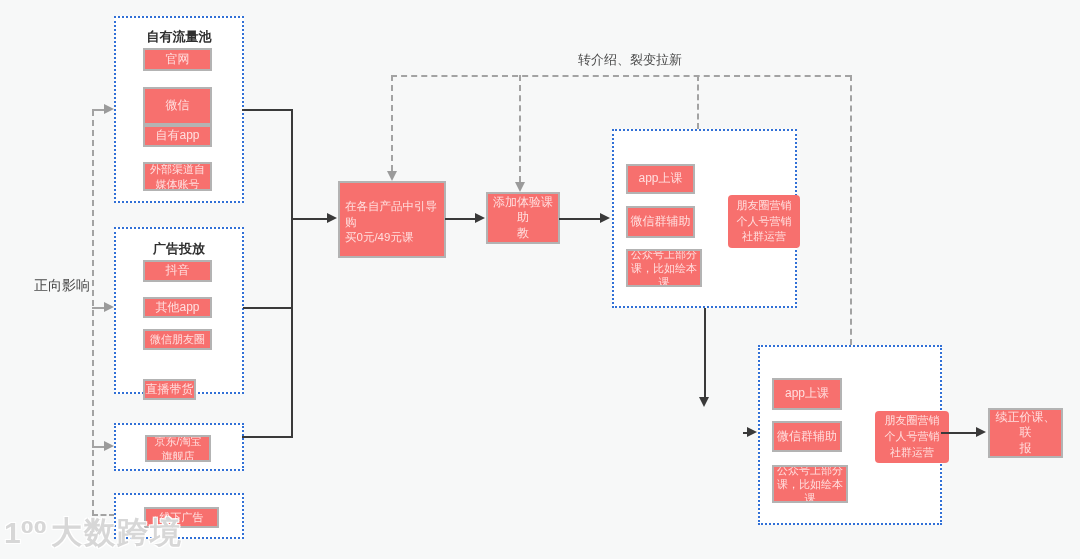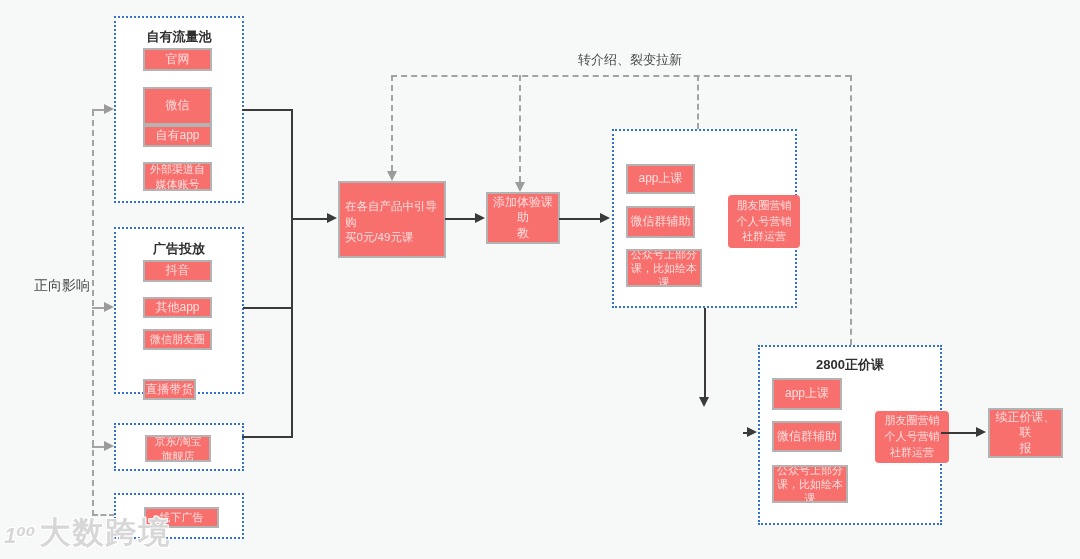--- a/index.html
+++ b/index.html
@@ -31,21 +31,21 @@
   .ah{position:absolute;width:0;height:0;}
   .ah.r-dark{border-top:5px solid transparent;border-bottom:5px solid transparent;border-left:10px solid var(--solid_line);}
   .ah.r-gray{border-top:5px solid transparent;border-bottom:5px solid transparent;border-left:10px solid #9b9b9b;}
   .ah.d-gray{border-left:5px solid transparent;border-right:5px solid transparent;border-top:10px solid #9b9b9b;}
 
   .flabel{position:absolute;font-size:13px;color:var(--label_text);white-space:nowrap;}
 
   .watermark{position:absolute;left:4px;top:512px;color:var(--watermark);
     text-shadow:1px 1px 0 #fff,-1px -1px 0 #fff,1px -1px 0 #fff,-1px 1px 0 #fff;
     font-weight:bold;display:flex;align-items:baseline;user-select:none;}
-  .wm-glyph{font-size:22px;font-style:italic;margin-right:4px;text-align:center;}
+  .wm-glyph{font-size:30px;margin-right:4px;text-align:center;}
   .wm-text{font-size:31px;letter-spacing:2px;}
 </style>
 </head>
 <body>
 
 <div class="canvas">
 
   <div class="dash-v" style="left:92px;top:110px;height:406px;"></div>
   <div class="dash-h" style="left:92px;top:109px;width:12px;"></div>
   <div class="ah r-gray" style="left:104px;top:104px;"></div>
@@ -126,21 +126,20 @@
   </div>
 
   <div class="sline" style="left:704px;top:308px;width:2px;height:90px;"></div>
   <div class="ah d-gray" style="left:699px;top:397px;border-top-color:var(--solid_line);"></div>
 
 
   <div class="sline" style="left:743px;top:432px;width:5px;height:2px;"></div>
   <div class="ah r-dark" style="left:747px;top:427px;"></div>
 
   <div class="group" style="left:758px;top:345px;width:184px;height:180px;">
-    <div class="gtitle" style="top:9px;">2800正价课</div>
     <div class="node" style="left:12px;top:31px;width:70px;height:32px;">app上课</div>
     <div class="node" style="left:12px;top:74px;width:70px;height:31px;">微信群辅助</div>
     <div class="node f11" style="left:12px;top:118px;width:76px;height:38px;">公众号上部分
 课，比如绘本
 课</div>
     <div class="node side f11" style="left:99px;top:64px;width:74px;height:52px;">朋友圈营销
 个人号营销
 社群运营</div>
   </div>
 

